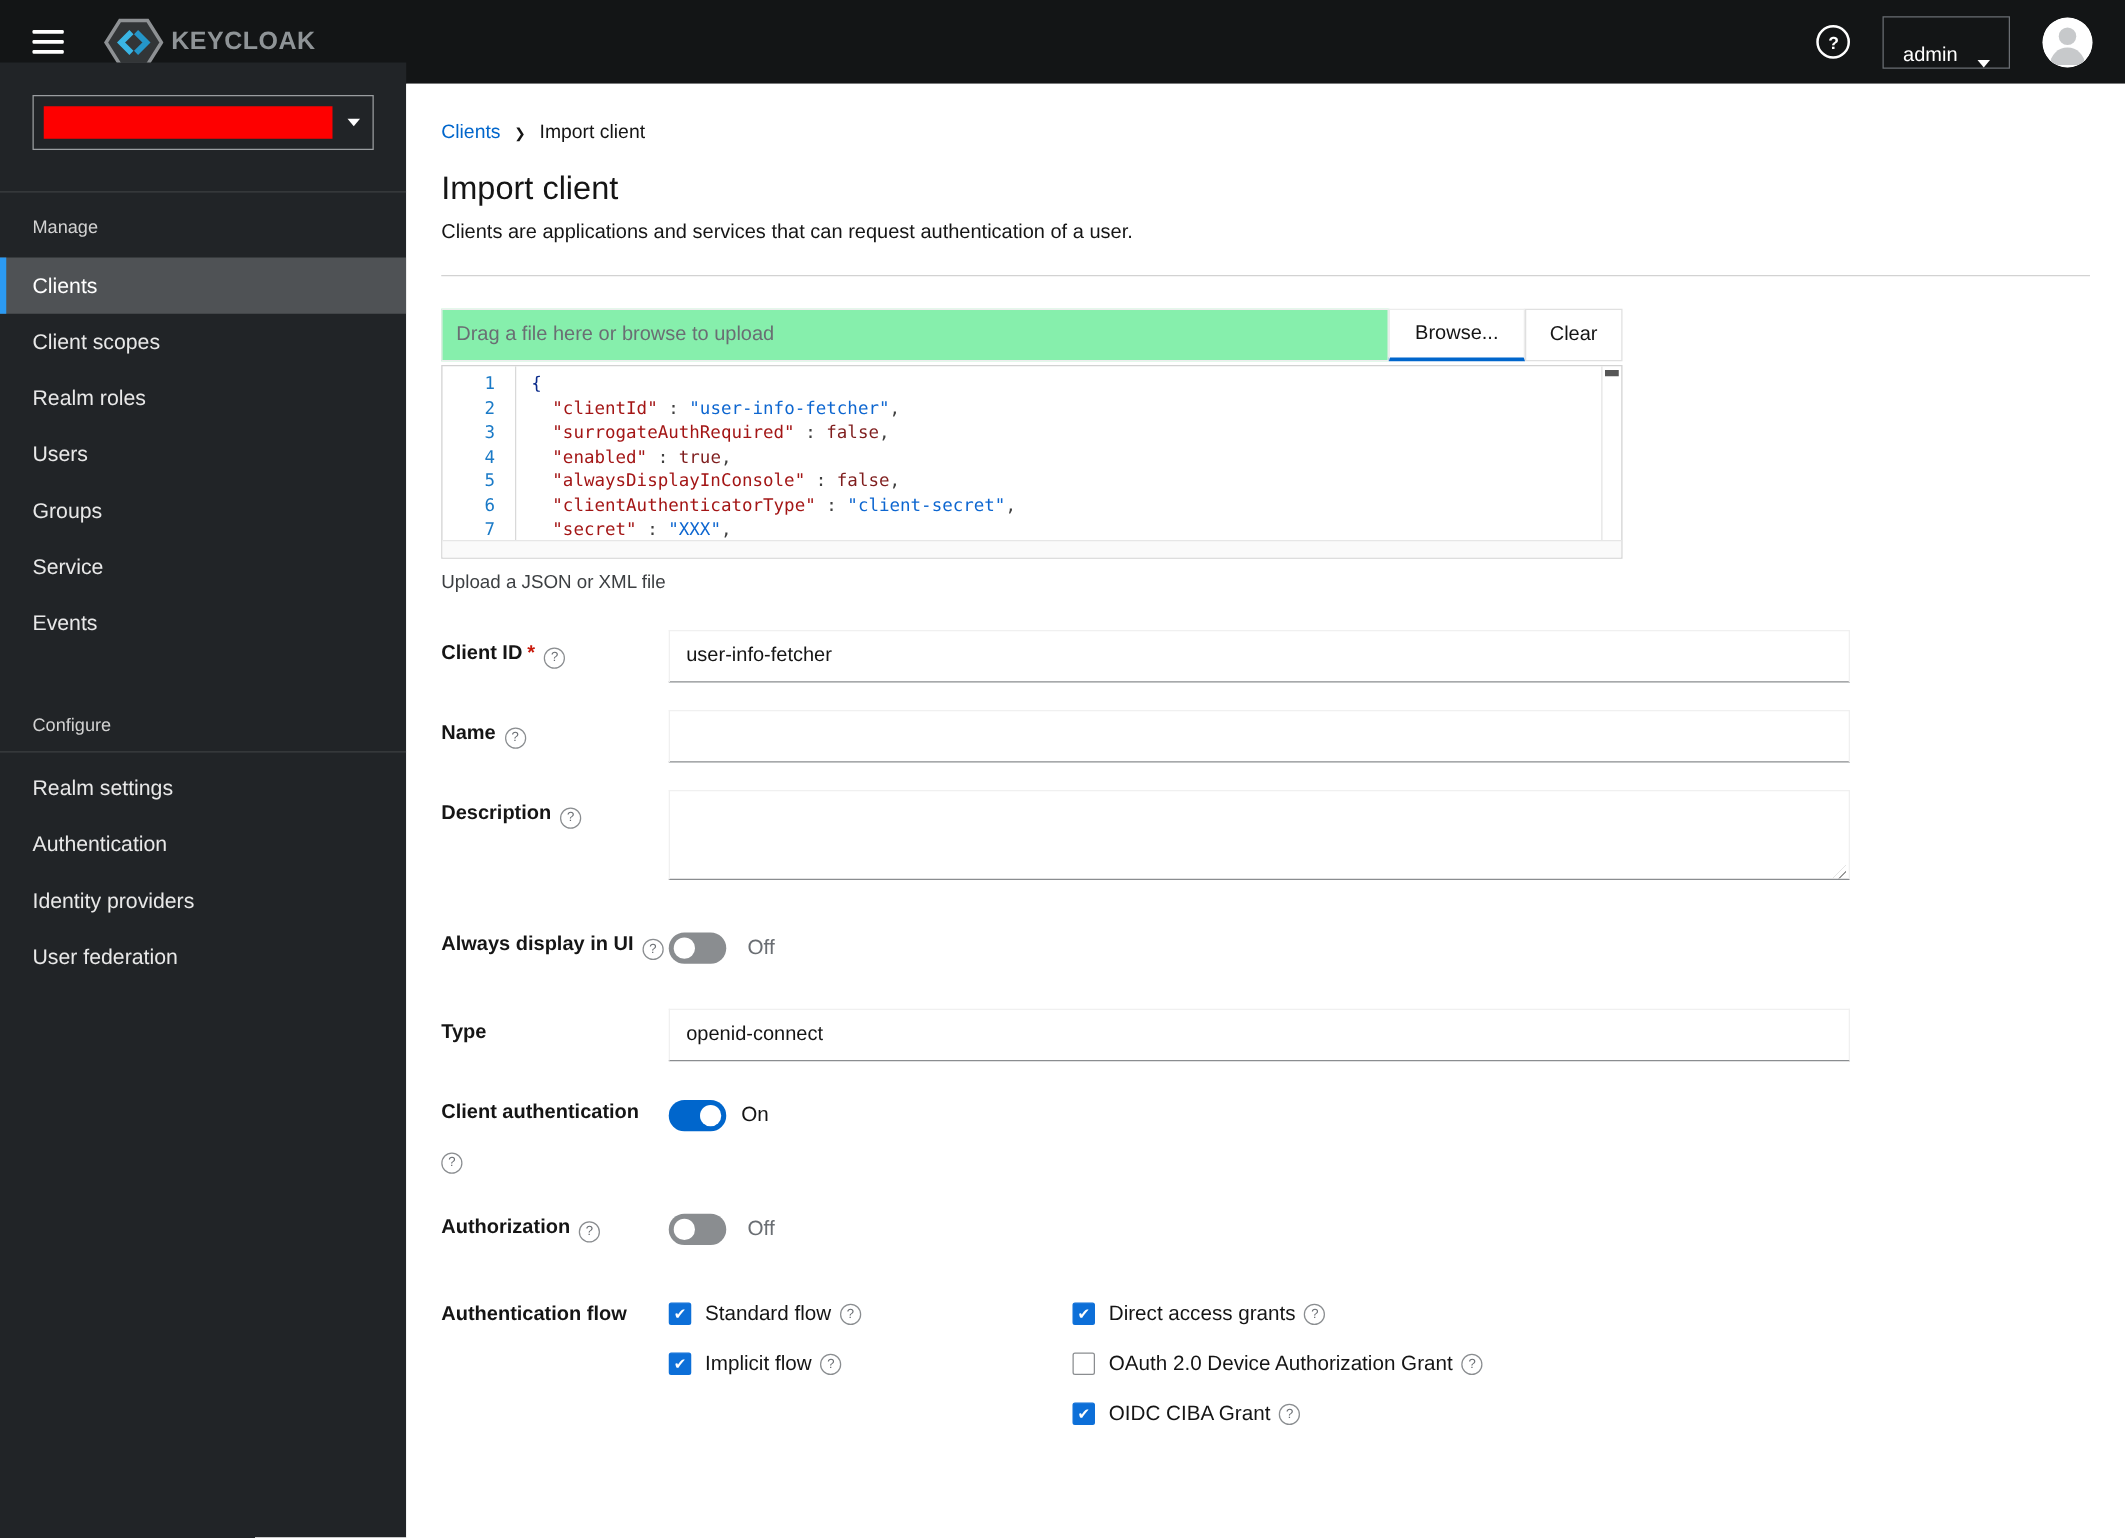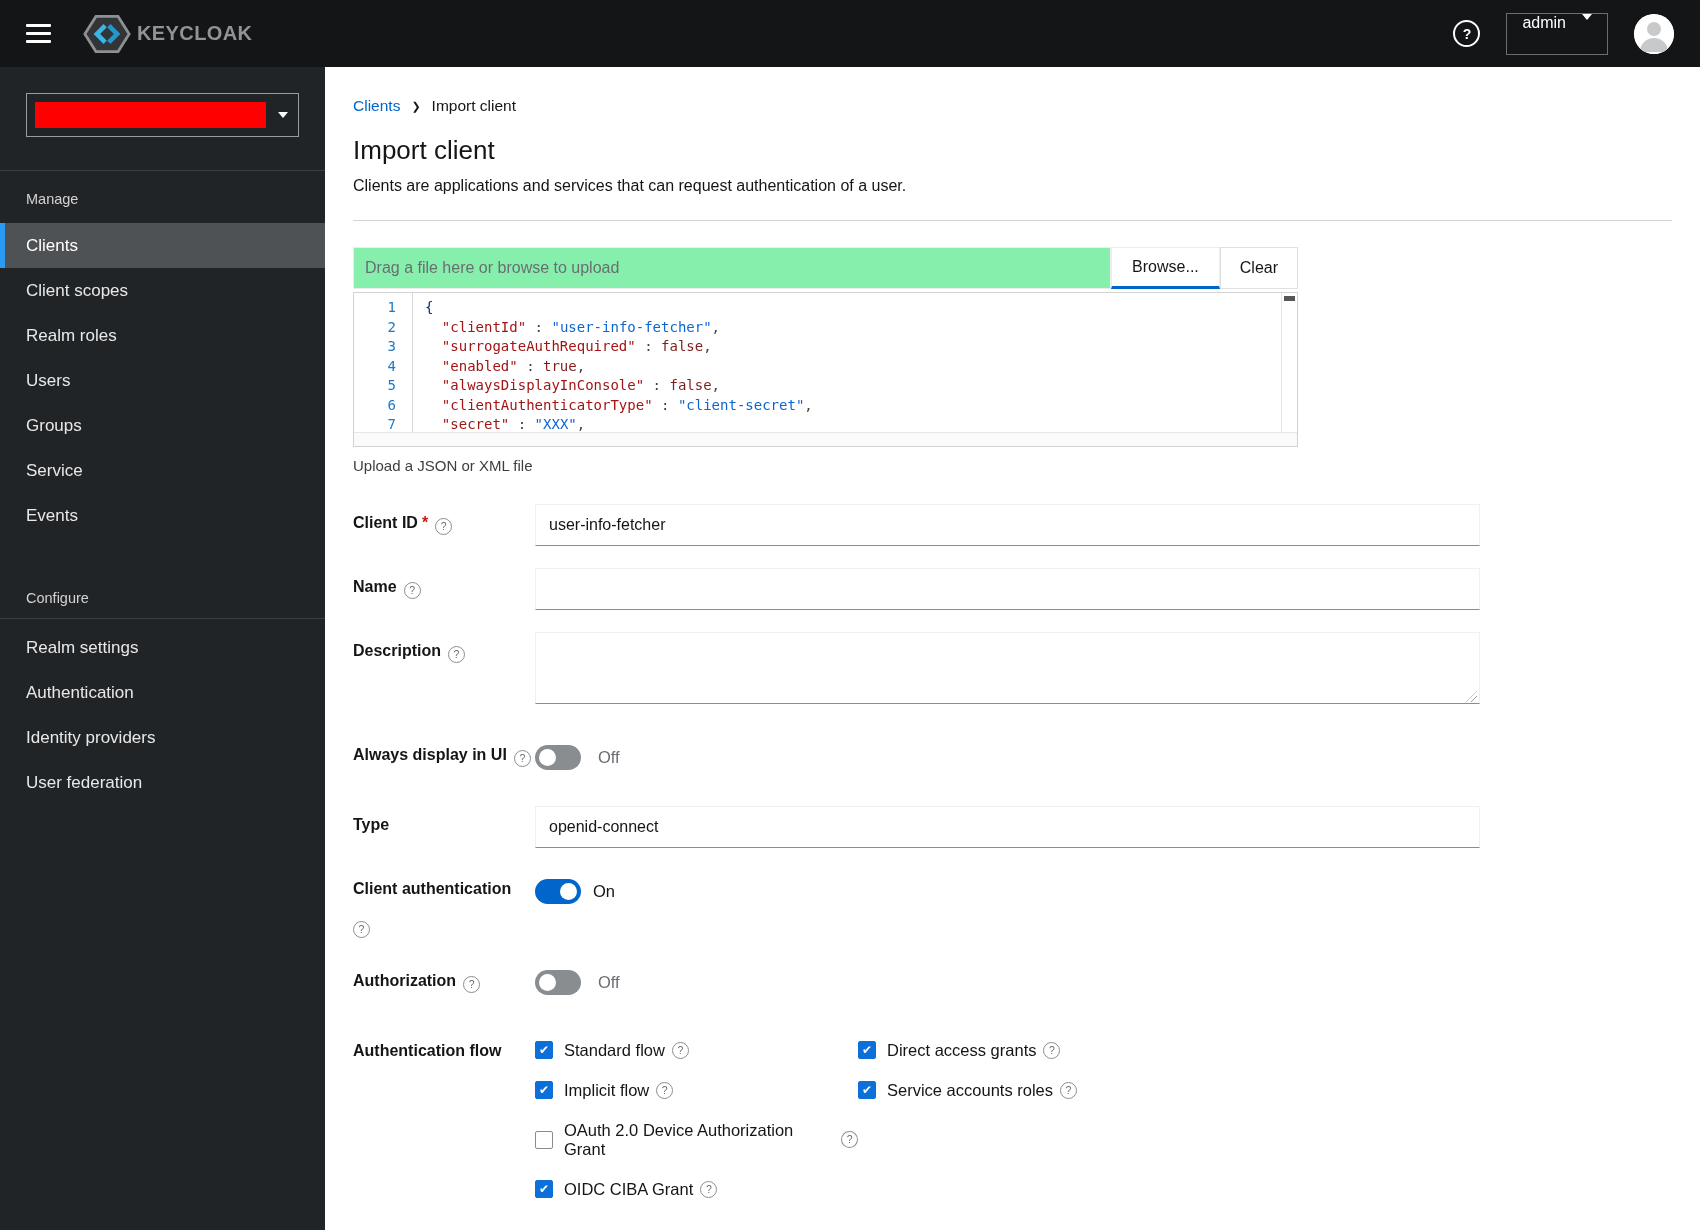--- a/index.html
+++ b/index.html
@@ -9,28 +9,28 @@
   
   .masthead{position:absolute;top:0;left:0;width:100%;height:67px;background:#131516;
             display:flex;align-items:center;padding:0 26px;box-sizing:border-box;}
   .burger{display:flex;flex-direction:column;gap:4.5px;cursor:pointer;}
   .burger span{display:block;width:25px;height:3.5px;background:#fff;border-radius:1px;}
   .brand{display:flex;align-items:center;margin-left:32px;}
   .brand-text{font-weight:800;font-size:20px;letter-spacing:.4px;color:#8f9497;margin-left:6px;}
   .mast-right{margin-left:auto;display:flex;align-items:center;gap:26px;}
   .help-circ{width:23px;height:23px;border:2px solid #fff;border-radius:50%;color:#fff;
              font-size:14px;font-weight:700;display:flex;align-items:center;justify-content:center;}
-  .user-dd{height:40px;border:1px solid #6a6e73;display:flex;align-items:flex-start;gap:16px;
+  .user-dd{height:40px;border:1px solid #6a6e73;display:flex;align-items:flex-end;gap:16px;
            padding:0 15px;color:#fff;font-size:16px;cursor:pointer;}
   .caret-down{width:0;height:0;border-left:5px solid transparent;border-right:5px solid transparent;
               border-top:6px solid #fff;}
   .avatar{width:40px;height:40px;border-radius:50%;overflow:hidden;background:#fff;}
 
   
-  .sidebar{position:absolute;top:67px;left:0;width:325px;bottom:0;background:#212427;}
+  .sidebar{position:absolute;top:50px;left:0;width:325px;bottom:0;background:#212427;}
   .realm-select{margin:26px 26px 0 26px;height:44px;border:1px solid #9a9da0;display:flex;
                 align-items:center;padding:8px 10px 8px 8px;box-sizing:border-box;cursor:pointer;}
   .realm-red{flex:1;height:100%;background:#fe0000;}
   .realm-caret{margin-left:12px;}
   .nav-group.first{border-top:1px solid #3c3f42;margin-top:33px;padding-top:8px;}
   .nav-group.second{margin-top:40px;}
   .nav-group-label{padding:12px 26px 10px 26px;color:#d2d2d2;font-size:14.5px;}
   .nav-divider{border-top:1px solid #3c3f42;margin-top:2px;}
   .nav-list{list-style:none;margin:6px 0 0 0;padding:0;}
   .nav-item{height:45px;display:flex;align-items:center;padding-left:26px;color:#e8e8e8;
@@ -322,25 +322,20 @@
                 <div class="cb checked"></div>
                 <span class="cb-label">Direct access grants</span>
                 <span class="help-icon"></span>
               </div>
               <div class="cb-cell">
                 <div class="cb checked"></div>
                 <span class="cb-label">Implicit flow</span>
                 <span class="help-icon"></span>
               </div>
               <div class="cb-cell">
-                <div class="cb checked"></div>
-                <span class="cb-label">Service accounts roles</span>
-                <span class="help-icon"></span>
-              </div>
-              <div class="cb-cell">
                 <div class="cb"></div>
                 <span class="cb-label">OAuth 2.0 Device Authorization Grant</span>
                 <span class="help-icon"></span>
               </div>
               <div class="cb-cell"></div>
               <div class="cb-cell">
                 <div class="cb checked"></div>
                 <span class="cb-label">OIDC CIBA Grant</span>
                 <span class="help-icon"></span>
               </div>

